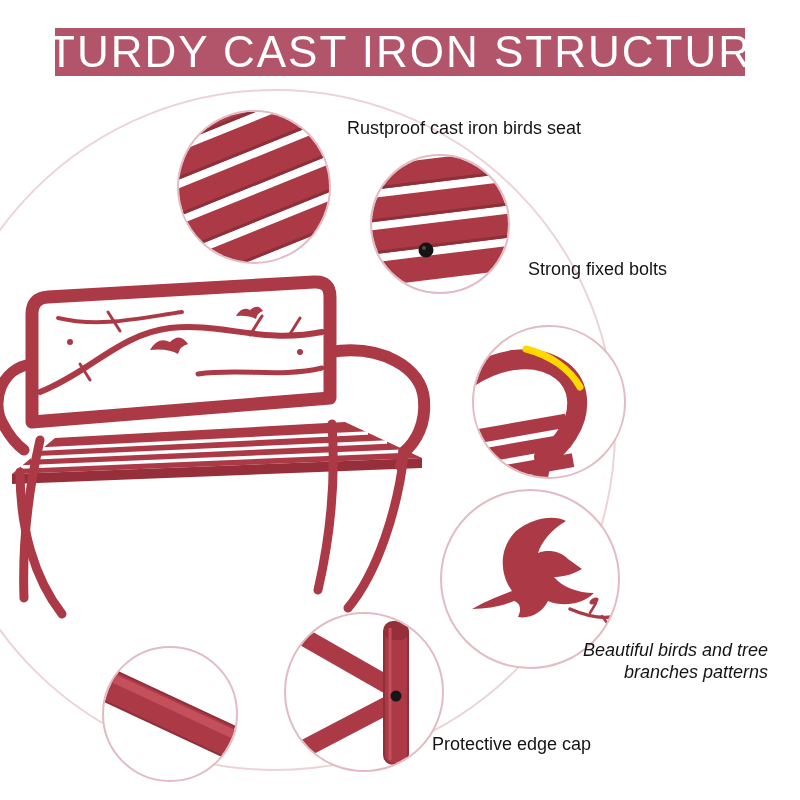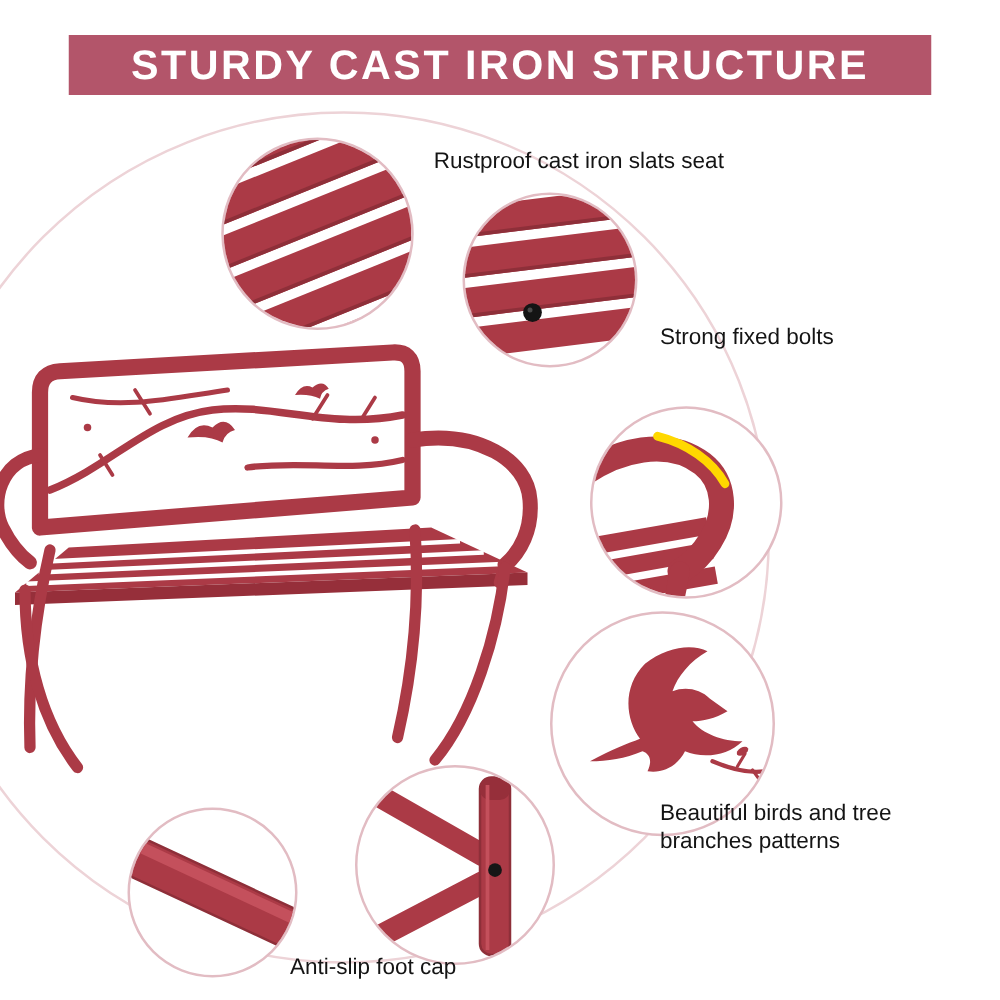--- a/index.html
+++ b/index.html
@@ -6,32 +6,32 @@
   .canvas{
     position:relative;width:800px;height:800px;background:#ffffff;overflow:hidden;
     font-family:"Liberation Sans",sans-serif;
   }
   .guide-circle{position:absolute;left:0;top:0;z-index:0;}
   .banner{
     position:absolute;left:55px;top:28px;width:690px;height:48px;
     background:#b3556a;display:flex;align-items:center;justify-content:center;z-index:6;
   }
   .banner h1{
-    margin:0;color:#ffffff;font-size:33px;font-weight:bold;letter-spacing:2px;white-space:nowrap;
+    margin:0;color:#ffffff;font-size:44px;font-weight:normal;letter-spacing:2px;white-space:nowrap;
   }
   .bench{position:absolute;left:0;top:272px;z-index:1;}
   .callout{
     position:absolute;border-radius:50%;overflow:hidden;background:#ffffff;
     border:2px solid #e2bcc3;z-index:2;
   }
   .callout svg{display:block;}
   .label{
     position:absolute;color:#141414;font-size:18px;line-height:1.22;z-index:3;white-space:nowrap;
   }
-  .label.wrap{white-space:normal;text-align:left;}
+  .label.wrap{white-space:normal;text-align:right;font-style:italic;}
 </style>
 </head>
 <body>
 
 <div class="canvas">
 
   <svg class="guide-circle" width="800" height="800">
     <circle cx="275" cy="430" r="340" fill="none" stroke="#edd3d7" stroke-width="2"></circle>
   </svg>
 
@@ -92,21 +92,21 @@
         <g fill="#8e2f39">
           <rect x="-45" y="3" width="240" height="3"></rect>
           <rect x="-45" y="37" width="240" height="3"></rect>
           <rect x="-45" y="71" width="240" height="3"></rect>
           <rect x="-45" y="105" width="240" height="3"></rect>
           <rect x="-45" y="139" width="240" height="3"></rect>
         </g>
       </g>
     </svg>
   </div>
-  <div class="label" style="left:347px;top:118px;">Rustproof cast iron slats seat</div>
+  <div class="label" style="left:347px;top:118px;">Rustproof cast iron birds seat</div>
 
   <div class="callout" style="left:370px;top:154px;width:136px;height:136px;">
     <svg width="136" height="136" viewBox="0 0 136 136">
       <g transform="rotate(-7 68 68)">
         <g fill="#ab3a46">
           <rect x="-30" y="2" width="200" height="24"></rect>
           <rect x="-30" y="34" width="200" height="24"></rect>
           <rect x="-30" y="66" width="200" height="24"></rect>
           <rect x="-30" y="98" width="200" height="24"></rect>
         </g>
@@ -155,24 +155,24 @@
   <div class="callout" style="left:284px;top:612px;width:156px;height:156px;">
     <svg width="156" height="156" viewBox="0 0 156 156">
       <path d="M16,22 L100,70" stroke="#ab3a46" stroke-width="18" stroke-linecap="round" fill="none"></path>
       <path d="M12,138 L100,92" stroke="#ab3a46" stroke-width="18" stroke-linecap="round" fill="none"></path>
       <rect x="98" y="8" width="24" height="142" rx="9" fill="#ab3a46" stroke="#8e2f39" stroke-width="2"></rect>
       <rect x="98" y="8" width="24" height="18" rx="8" fill="#962f3a"></rect>
       <line x1="104" y1="14" x2="104" y2="146" stroke="#c4505c" stroke-width="3"></line>
       <circle cx="110" cy="82" r="5.5" fill="#161616"></circle>
     </svg>
   </div>
+  <div class="label" style="left:432px;top:734px;">Protective edge cap</div>
 
   <div class="callout" style="left:102px;top:646px;width:132px;height:132px;">
     <svg width="132" height="132" viewBox="0 0 132 132">
       <g transform="rotate(25 66 66)">
         <rect x="-22" y="50" width="176" height="32" rx="11" fill="#ab3a46" stroke="#8e2f39" stroke-width="2"></rect>
         <rect x="-20" y="53" width="170" height="9" rx="4.5" fill="#c4505c"></rect>
       </g>
     </svg>
   </div>
-  <div class="label" style="left:232px;top:763px;">Anti-slip foot cap</div>
 
 </div>
 
 </body></html>

